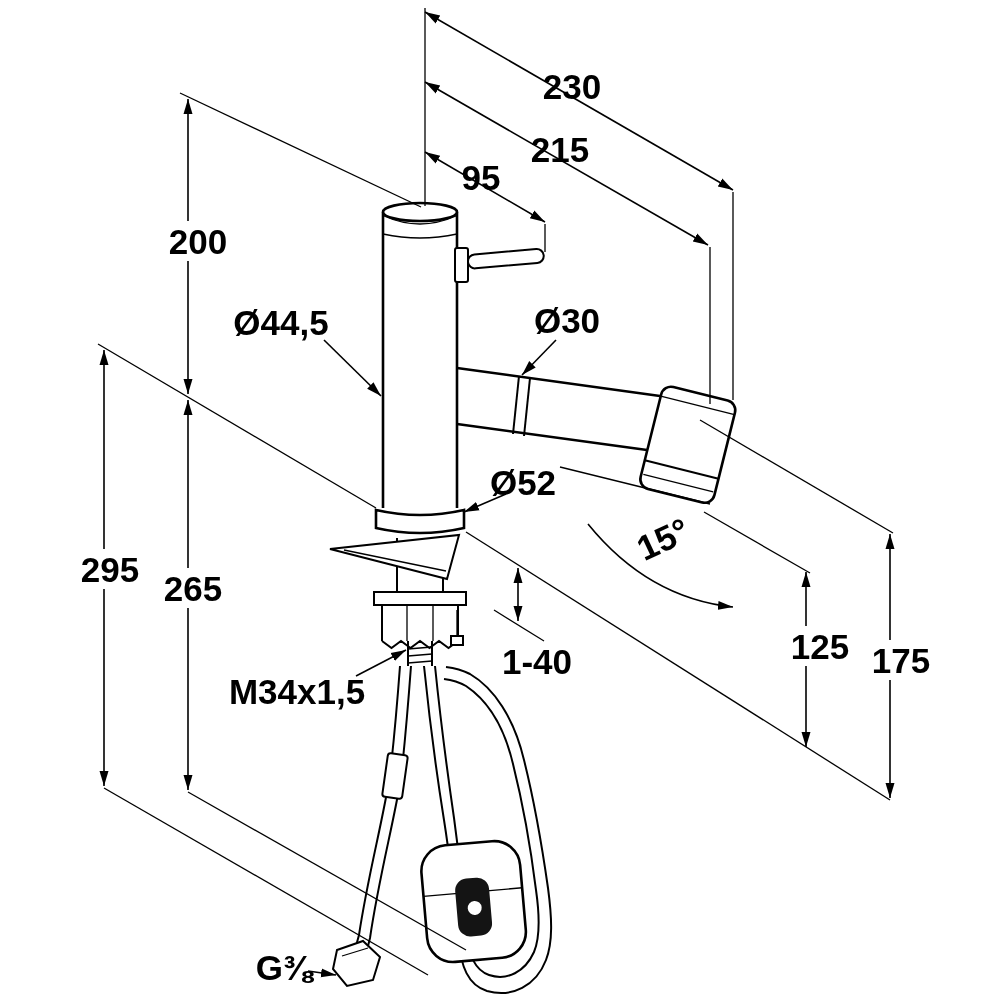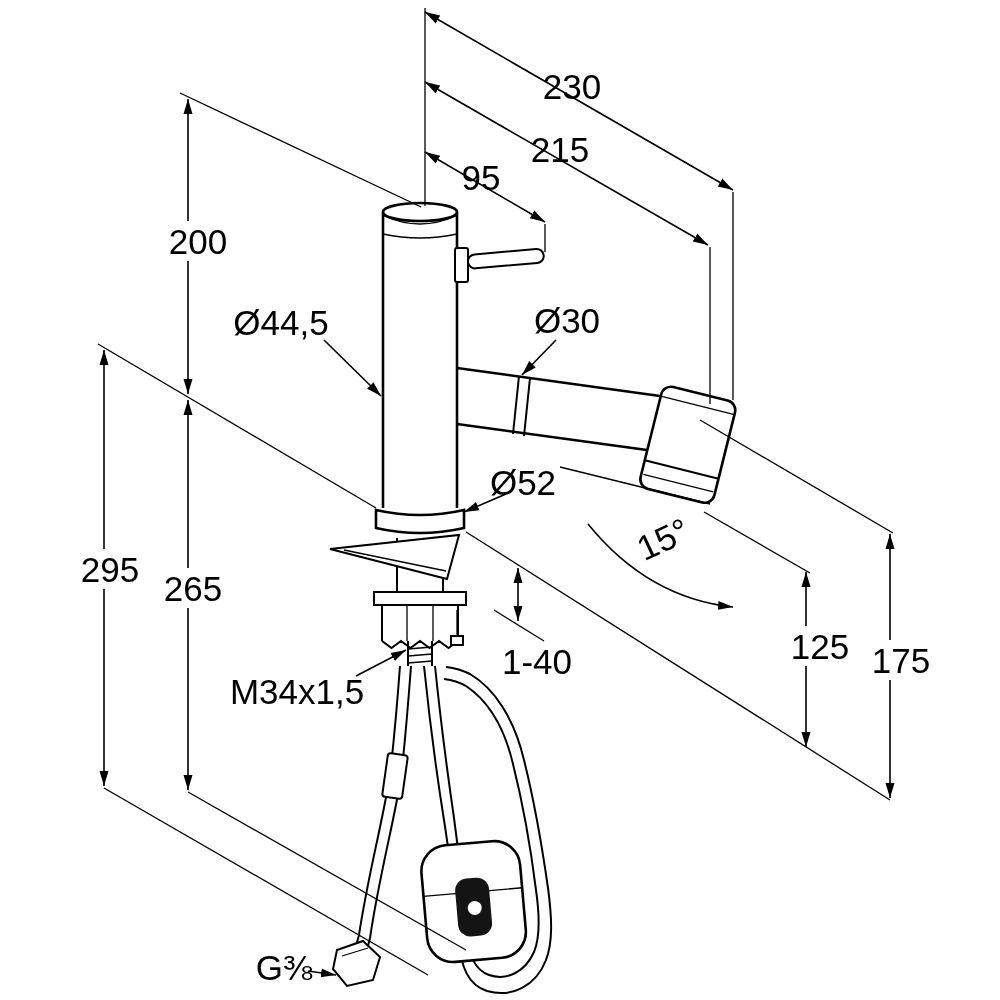--- a/index.html
+++ b/index.html
@@ -1,16 +1,16 @@
 <!DOCTYPE html>
 <html><head>
 <meta charset="utf-8">
 <style>
   html,body{margin:0;padding:0;background:#ffffff;}
-  .canvas{width:972px;height:1000px;background:#fff;position:relative;}
+  .canvas{width:972px;height:1000px;background:#fff;position:relative;font-weight:bold;}
   svg text{font-family:"Liberation Sans","DejaVu Sans",sans-serif;font-size:35px;fill:#000;}
   .thin{stroke:#000;stroke-width:1.3;fill:none;}
   .dim{stroke:#000;stroke-width:1.6;fill:none;}
   .med{stroke:#000;stroke-width:2;fill:none;}
   .ol{stroke:#000;stroke-width:2.6;fill:none;}
   .olf{stroke:#000;stroke-width:2.6;fill:#fff;}
   .medf{stroke:#000;stroke-width:2;fill:#fff;}
   .bg{fill:#fff;stroke:none;}
   .dark{fill:#141414;stroke:none;}
 </style>

